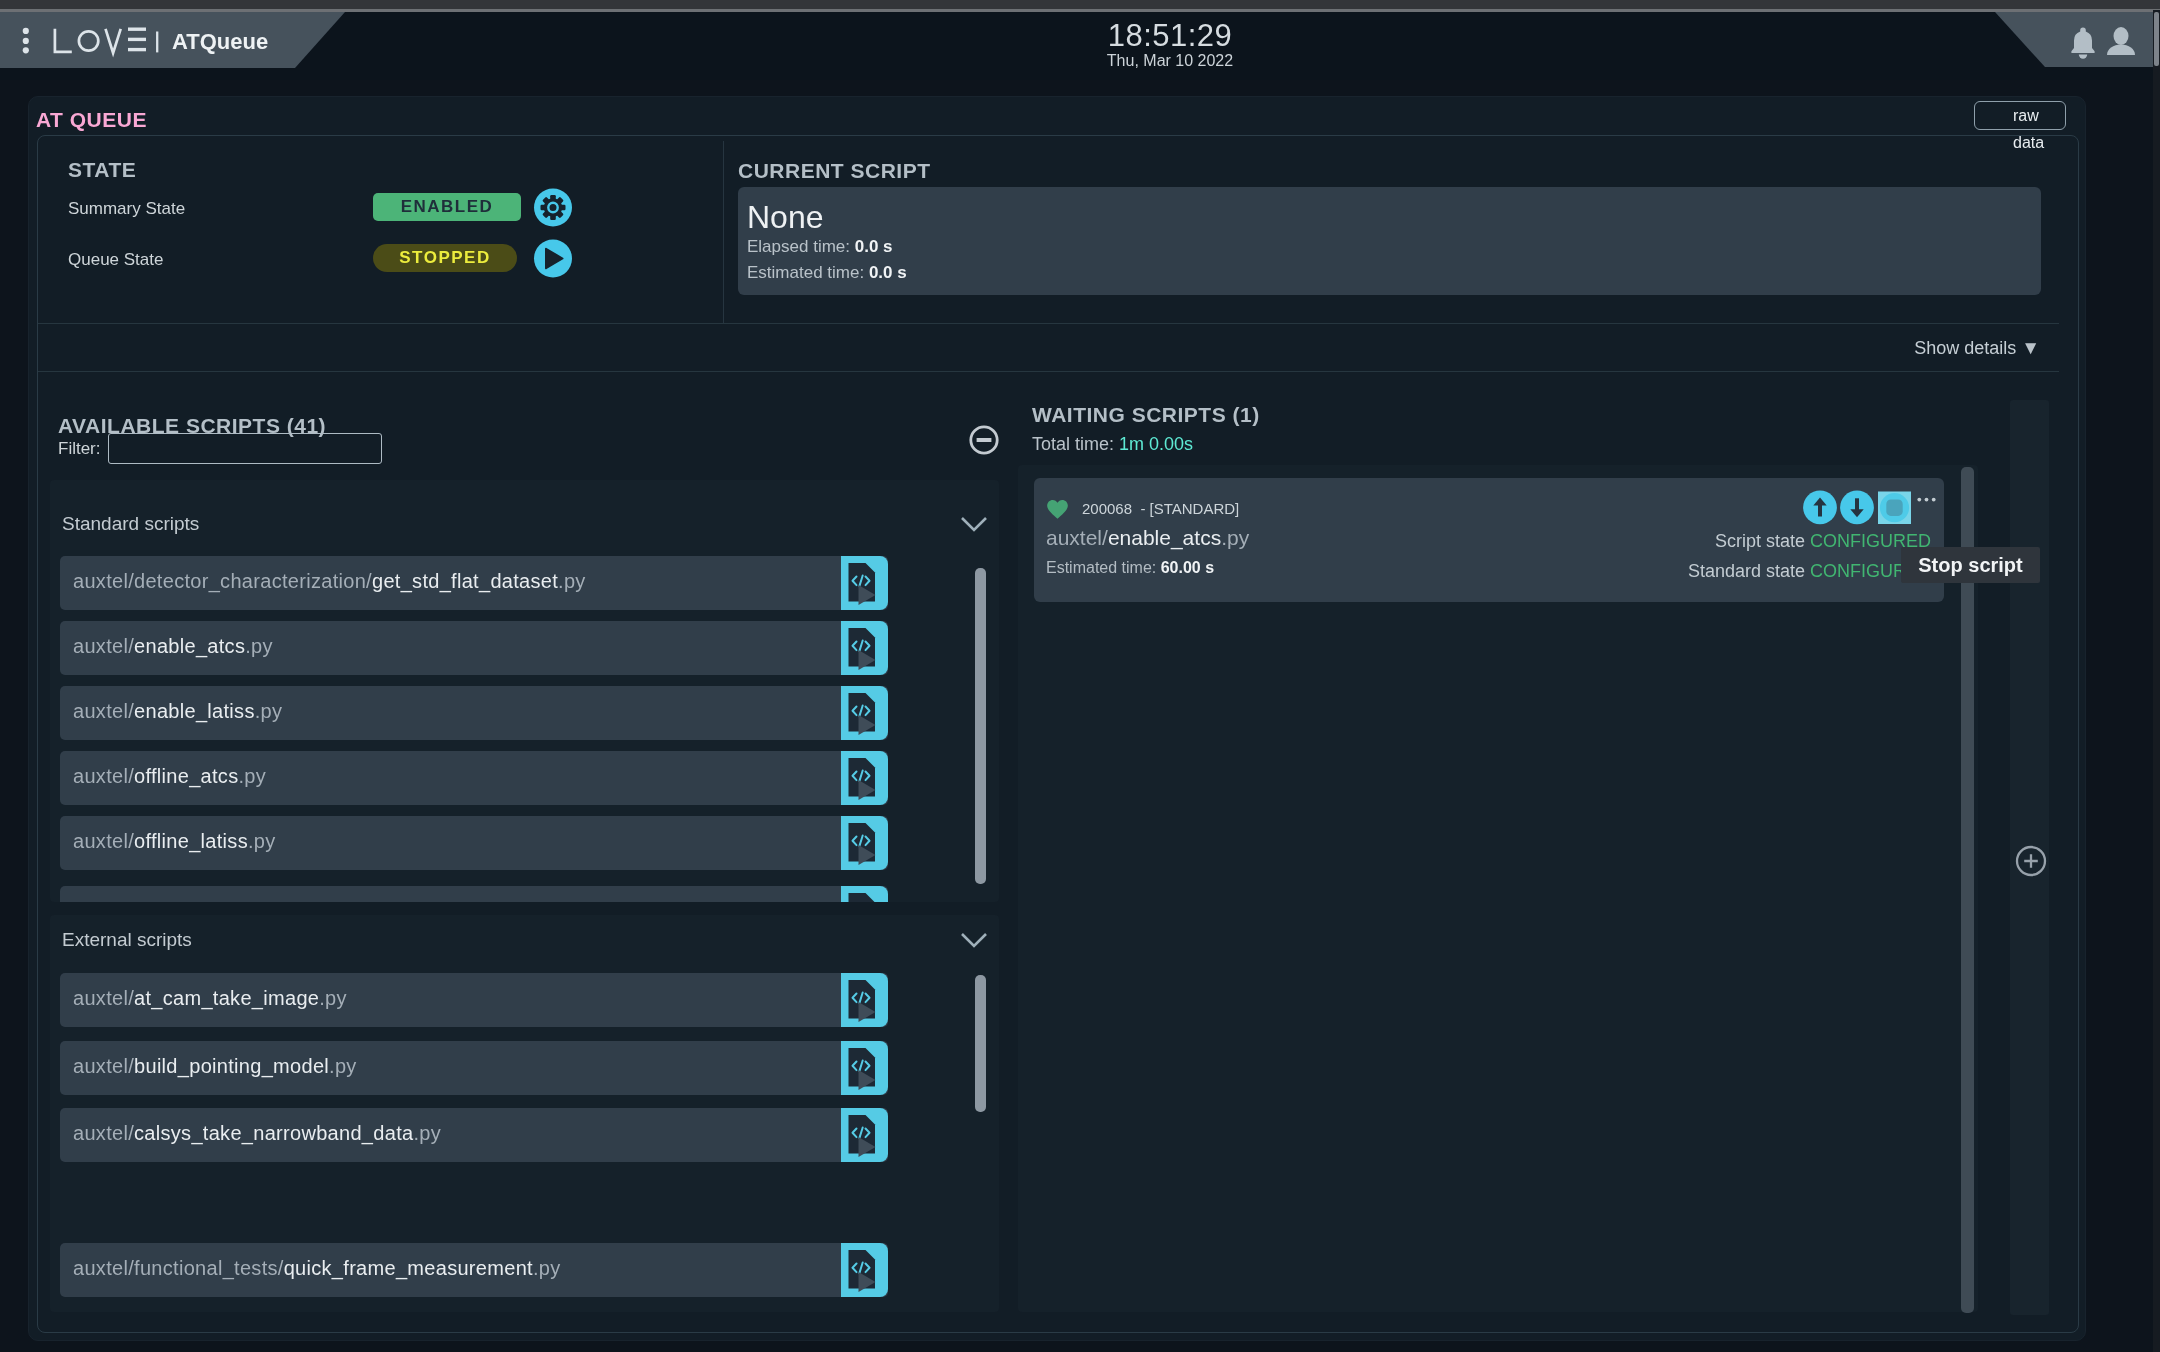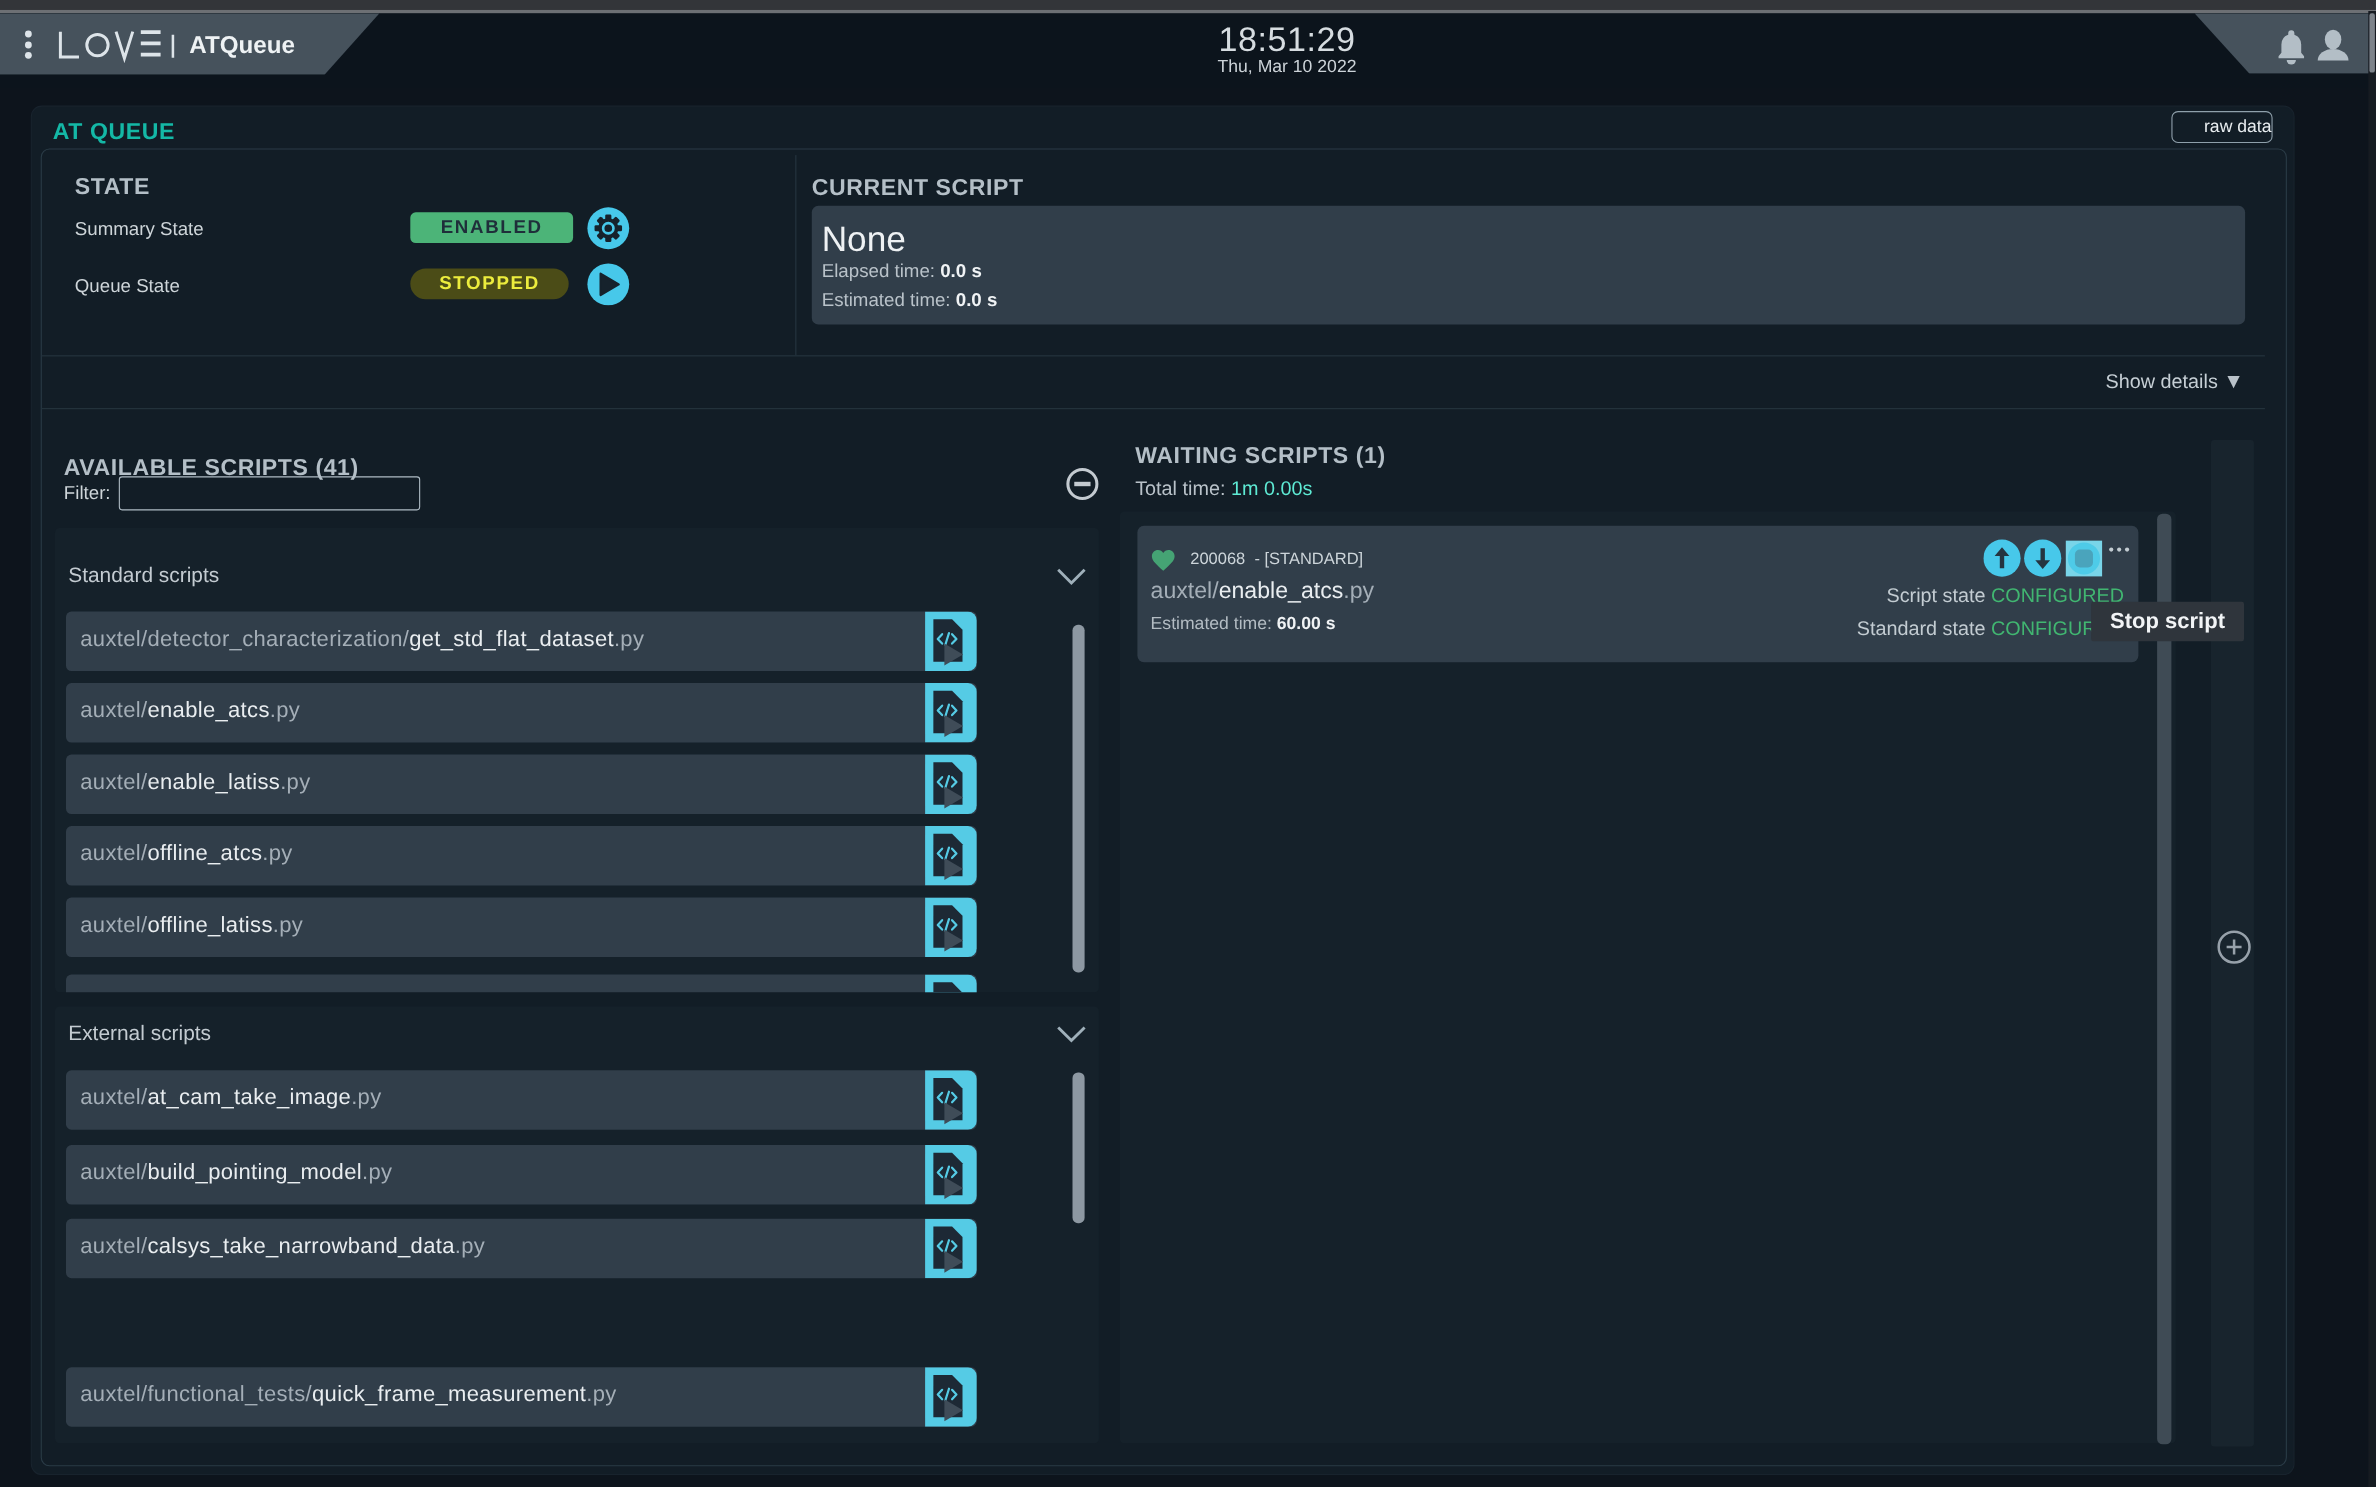--- a/index.html
+++ b/index.html
@@ -12,22 +12,22 @@
   .header{left:0;top:12px;width:2160px;height:68px;background:#0c141c;}
   .logopanel{left:0;top:12px;width:345px;height:56px;background:#46525c;
     clip-path:polygon(0 0,345px 0,295px 100%,0 100%);}
   .rightpanel{left:1995px;top:12px;width:165px;height:55px;background:#46525c;
     clip-path:polygon(0 0,165px 0,165px 100%,50px 100%);}
   .clock{left:1050px;top:18px;width:240px;text-align:center;color:#d6dce0;font-size:31px;letter-spacing:0.5px;}
   .date{left:1050px;top:52px;width:240px;text-align:center;color:#ccd3d8;font-size:16px;}
   
   .outerpanel{left:28px;top:96px;width:2058px;height:1245px;background:#121d26;border:1px solid #18232d;border-radius:10px;}
   .fieldset{left:37px;top:135px;width:2042px;height:1198px;border:1px solid #2a3b46;border-radius:8px;}
-  .atqueue-title{left:48px;top:108px;font-size:21px;font-weight:bold;color:#14b8a6;letter-spacing:0.5px;}
-  .rawdata{left:1974px;top:101px;width:92px;height:29px;border:1px solid #8fa0ab;border-radius:6px;color:#e8edf0;font-size:16px;text-align:right;line-height:27px;}
+  .atqueue-title{left:36px;top:108px;font-size:21px;font-weight:bold;color:#f9a8d4;letter-spacing:0.5px;}
+  .rawdata{left:1974px;top:101px;width:92px;height:29px;border:1px solid #8fa0ab;border-radius:6px;color:#e8edf0;font-size:16px;text-align:left;line-height:27px;padding-left:38px;}
   
   .h2{font-size:21px;font-weight:bold;color:#b4bfc7;letter-spacing:0.5px;}
   .lbl{font-size:17px;color:#ced5d9;}
   .badge-en{left:373px;top:193px;width:148px;height:28px;background:#4cb478;border-radius:5px;color:#1f2e3a;font-weight:bold;font-size:17px;letter-spacing:1.5px;text-align:center;line-height:28px;}
   .badge-st{left:373px;top:244px;width:144px;height:28px;background:#4b4c17;border-radius:14px;color:#ecec3d;font-weight:bold;font-size:17px;letter-spacing:1.5px;text-align:center;line-height:28px;}
   .vline{left:723px;top:141px;width:1px;height:182px;background:#263540;}
   .hline{background:#26363f;height:1px;}
   .cscard{left:738px;top:187px;width:1303px;height:108px;background:#313e4a;border-radius:6px;}
   .showdetails{left:1700px;top:337px;width:340px;text-align:right;color:#c6cfd5;font-size:18px;}
   

